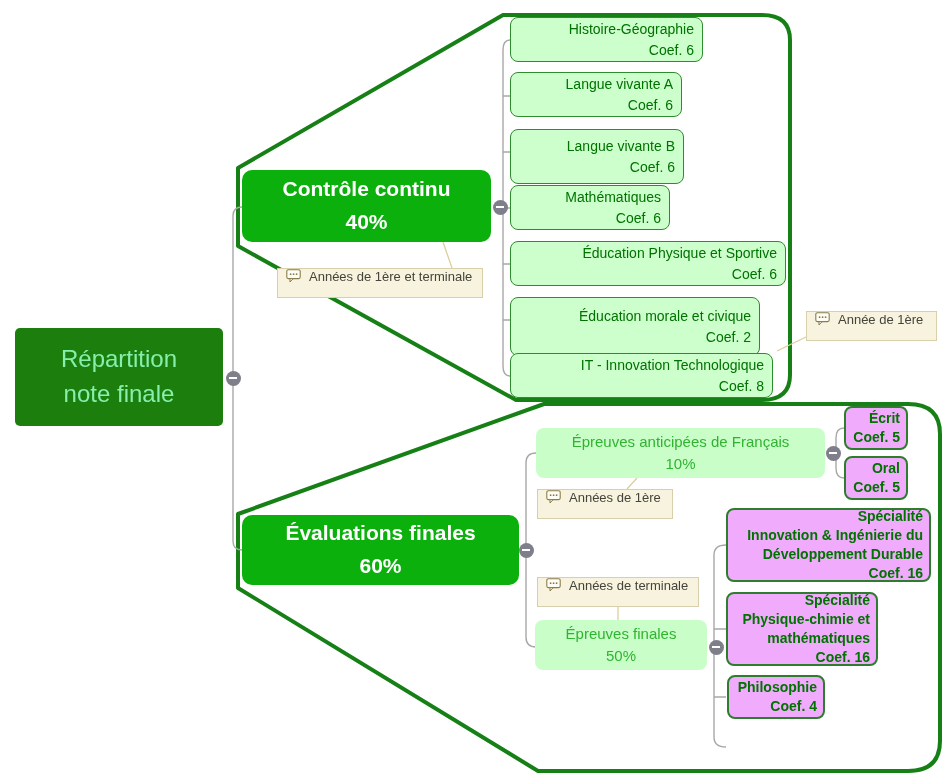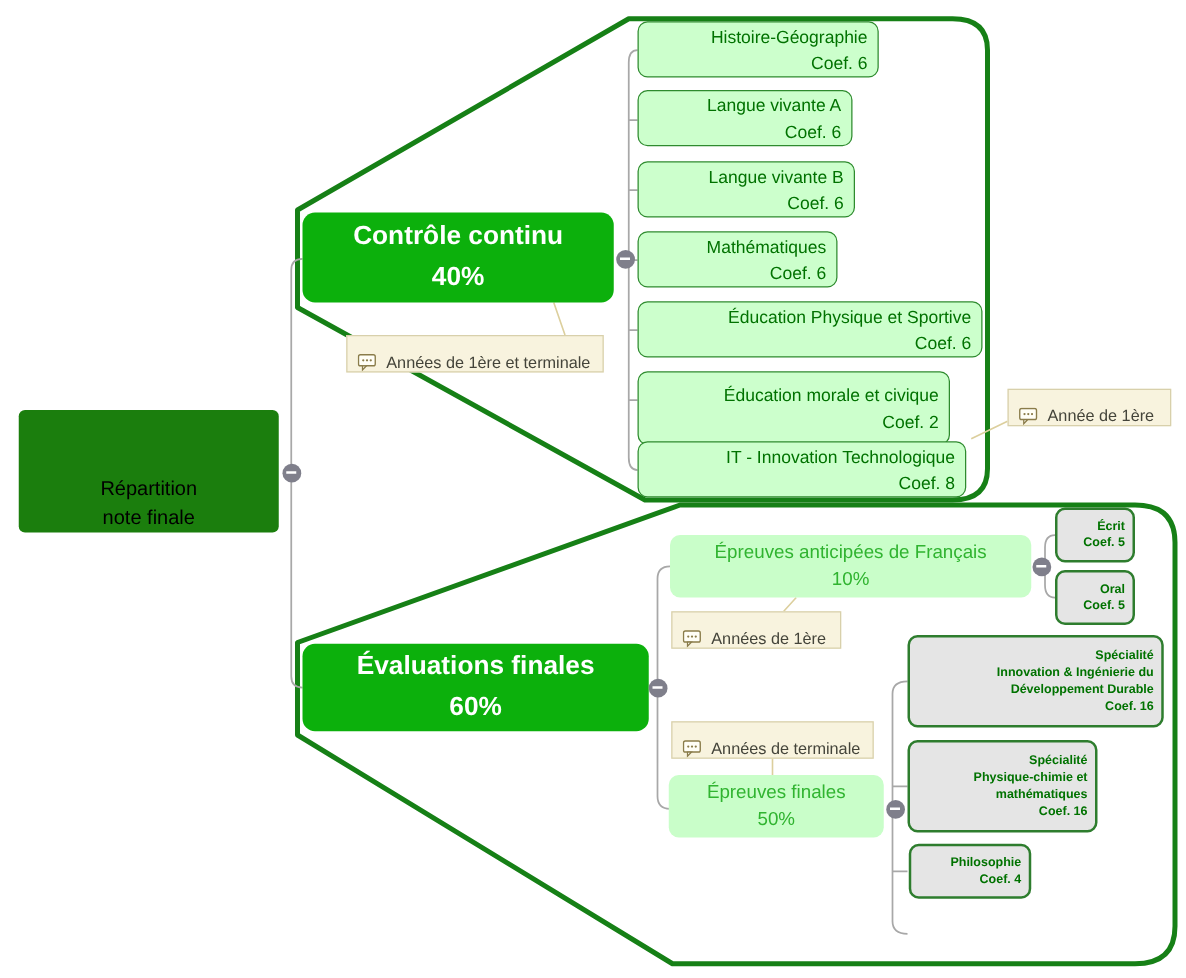--- a/index.html
+++ b/index.html
@@ -23,28 +23,28 @@
   .canvas{
     position:relative;width:949px;height:782px;background:#ffffff;overflow:hidden;
     font-family:"Liberation Sans","DejaVu Sans",sans-serif;
   }
   .overlay{position:absolute;left:0;top:0;z-index:0;}
   .cloud{fill:none;stroke:var(--cloud);stroke-width:4;stroke-linejoin:round;stroke-linecap:round;}
   .edge{fill:none;stroke:var(--edge);stroke-width:1.4;}
   .note-line{fill:none;stroke:var(--note-line);stroke-width:1.3;}
   .box{position:absolute;box-sizing:border-box;display:flex;align-items:center;z-index:1;cursor:default;}
   .box .txt{width:100%;white-space:pre-line;}
-  .root{background:var(--root-bg);border-radius:5px;color:#000000;font-size:16px;line-height:1.45;text-align:center;align-items:flex-end;}
+  .root{background:var(--root-bg);border-radius:5px;color:#86efac;font-size:24px;line-height:1.45;text-align:center;}
   .branch{background:var(--branch-bg);border-radius:10px;color:#ffffff;font-size:21px;font-weight:bold;line-height:1.55;text-align:center;}
   .child{background:var(--child-bg);border:1.5px solid var(--child-border);border-radius:8px;color:var(--child-text);
          font-size:14px;font-weight:normal;line-height:1.45;text-align:right;padding:2px 8px;}
   .mid{background:var(--mid-bg);border-radius:8px;color:var(--mid-text);font-size:15px;line-height:1.5;text-align:center;}
-  .leaf{background:#e5e5e5;border:2px solid var(--leaf-border);border-radius:8px;color:var(--child-text);
-        font-size:10px;font-weight:bold;line-height:1.35;text-align:right;padding:2px 6px;}
-  .note{position:absolute;box-sizing:border-box;display:flex;align-items:flex-end;gap:7px;z-index:2;
+  .leaf{background:#f0abfc;border:2px solid var(--leaf-border);border-radius:8px;color:var(--child-text);
+        font-size:14px;font-weight:bold;line-height:1.35;text-align:right;padding:2px 6px;}
+  .note{position:absolute;box-sizing:border-box;display:flex;align-items:flex-start;gap:7px;z-index:2;
         background:var(--note-bg);border:1px solid var(--note-border);color:var(--note-text);
         font-size:13px;padding:0 8px;white-space:nowrap;}
   .note svg{flex:0 0 auto;}
   .handle{position:absolute;width:15px;height:15px;border-radius:50%;background:var(--handle);z-index:3;}
   .handle::after{content:"";position:absolute;left:3.5px;top:6.5px;width:8px;height:2px;background:#ffffff;}
 </style>
 </head>
 <body>
 
 <div class="canvas">
@@ -71,21 +71,21 @@
   </div>
 
   <div class="box child" style="left:510px;top:17px;width:193px;height:45px">
     <span class="txt">Histoire-Géographie
 Coef. 6</span>
   </div>
   <div class="box child" style="left:510px;top:72px;width:172px;height:45px">
     <span class="txt">Langue vivante A
 Coef. 6</span>
   </div>
-  <div class="box child" style="left:510px;top:129px;width:174px;height:45px">
+  <div class="box child" style="left:510px;top:129px;width:174px;height:55px">
     <span class="txt">Langue vivante B
 Coef. 6</span>
   </div>
   <div class="box child" style="left:510px;top:185px;width:160px;height:45px">
     <span class="txt">Mathématiques
 Coef. 6</span>
   </div>
   <div class="box child" style="left:510px;top:241px;width:276px;height:45px">
     <span class="txt">Éducation Physique et Sportive
 Coef. 6</span>

